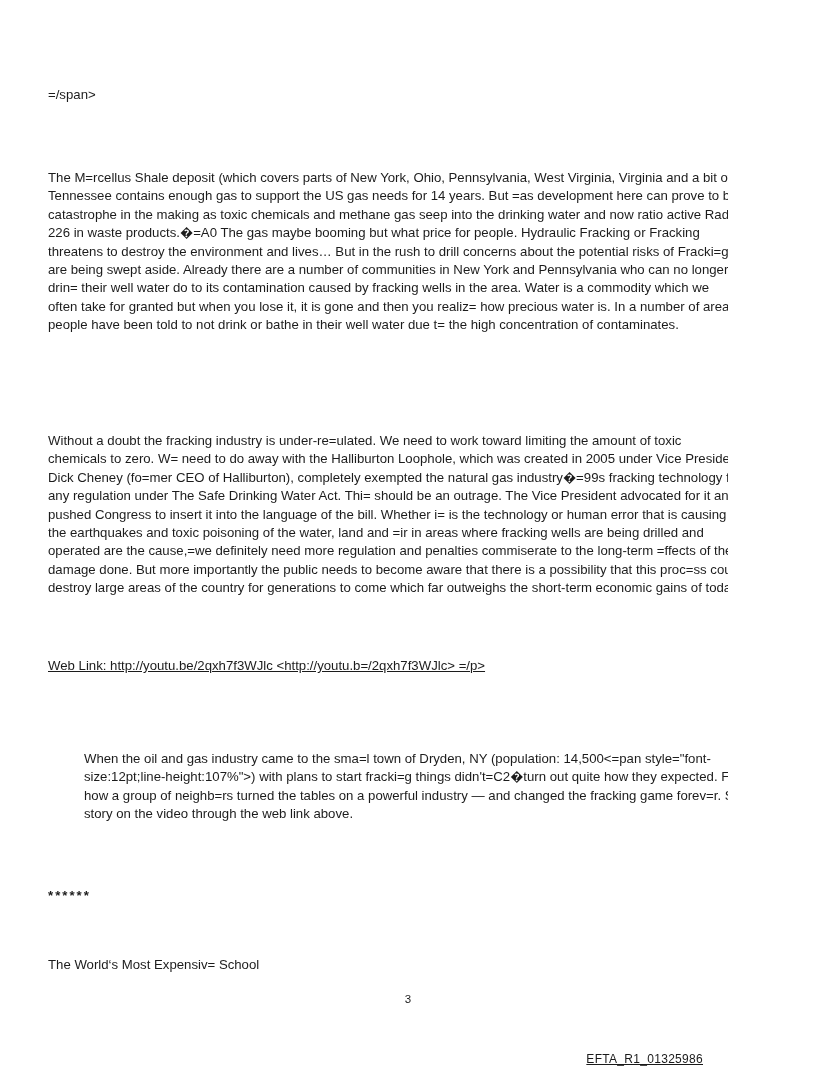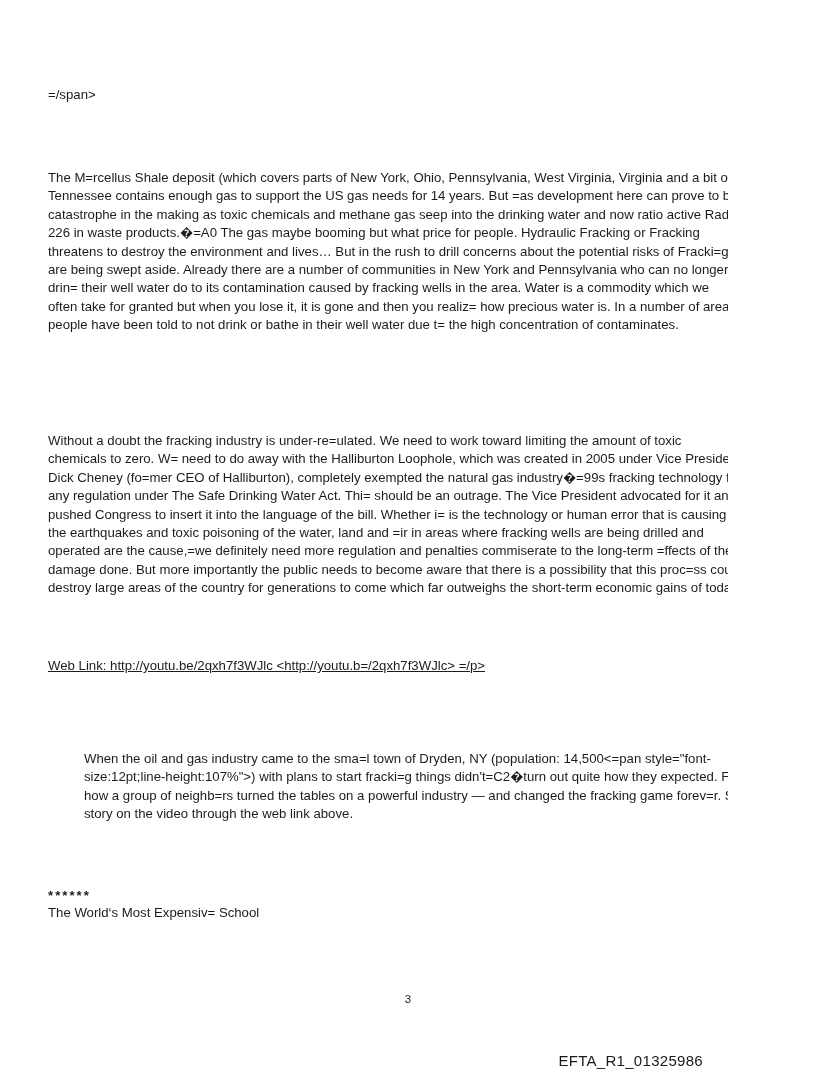--- a/index.html
+++ b/index.html
@@ -23,37 +23,38 @@
     font-size: 13.2px;
     line-height: 18.4px;
     white-space: pre-line;
   }
   .artifact        { top: 86px;  }
   .para-marcellus  { top: 169px; }
   .para-regulation { top: 432px; }
   .web-link        { top: 657px; text-decoration: underline; }
   .para-dryden     { top: 750px; margin-left: 36px; }
   .separator       { top: 887px; font-weight: 700; letter-spacing: 2px; }
-  .section-title   { top: 904px; }
+  .section-title   { top: 956px; }
   .page-number {
     position: absolute;
     top: 993px;
     left: 0;
     width: 816px;
     text-align: center;
     font-size: 11.5px;
     color: #1c1c1c;
   }
   .bates {
     position: absolute;
     top: 1052px;
     right: 25px;
-    font-size: 15px;
+    font-size: 12px;
     letter-spacing: 0.3px;
     color: #1a1a1a;
+    text-decoration: underline;
   }
 </style>
 </head>
 <body>
 
 <div class="page">
 
   <div class="txt artifact">=/span&gt;</div>
 
   <div class="txt para-marcellus">The M=rcellus Shale deposit (which covers parts of New York, Ohio, Pennsylvania, West Virginia, Virginia and a bit of

